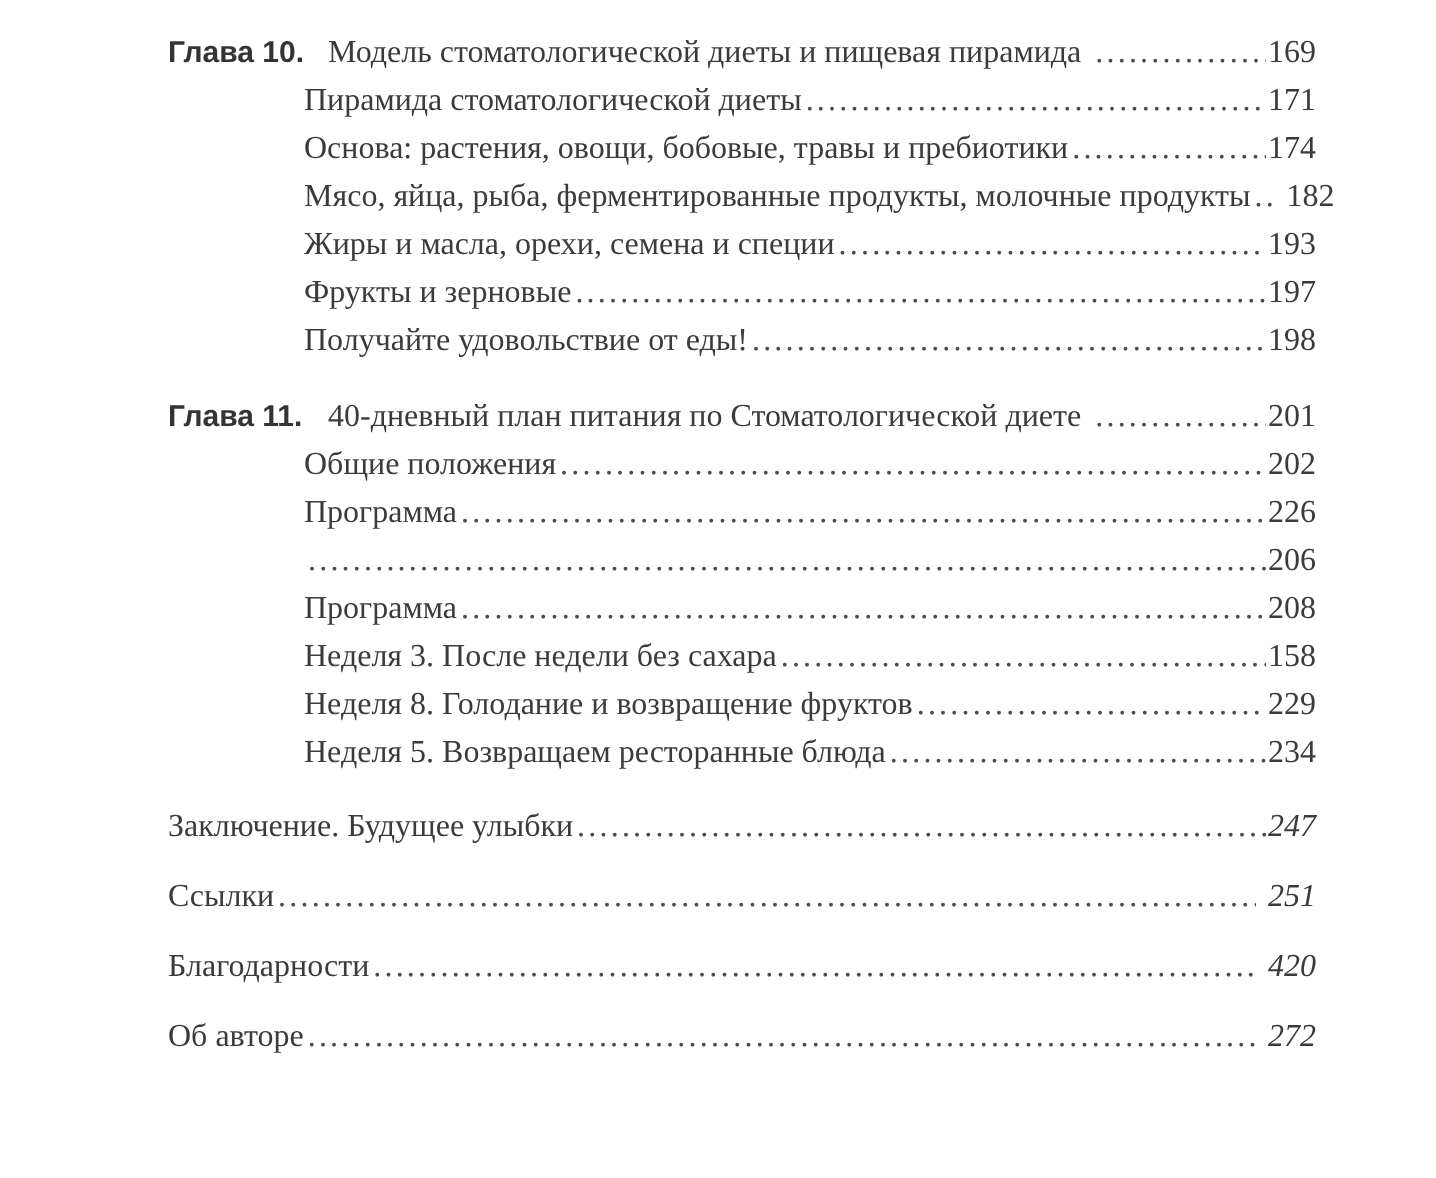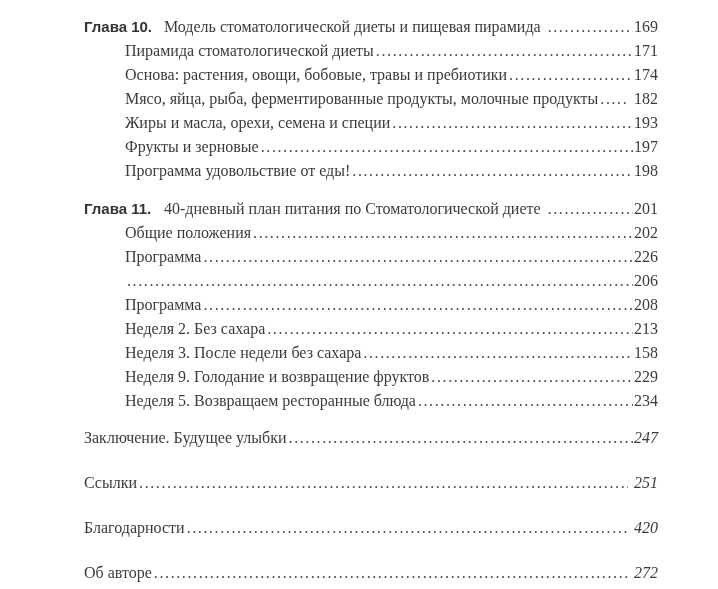--- a/index.html
+++ b/index.html
@@ -25,42 +25,42 @@
     line-height: 24px;
     white-space: nowrap;
   }
   .chapter-label {
     flex: 0 0 80px;
     font-family: "Liberation Sans", "DejaVu Sans", sans-serif;
     font-weight: 700;
     font-size: 15px;
     color: #343434;
   }
-  .entry-row { margin-left: 41px; }
+  .entry-row { margin-left: 68px; }
   .title { flex: 0 0 auto; }
   .leader {
     flex: 1 1 auto;
     overflow: hidden;
     white-space: nowrap;
     min-width: 10px;
     margin-left: 2px;
   }
   .leader::after {
     content: "..........................................................................................................................................................................................................";
     letter-spacing: 1.6px;
     color: #4a4a4a;
   }
   .heading .leader { margin-left: 7px; }
   .page-num {
     flex: 0 0 auto;
     margin-left: 1px;
   }
   .page-num.gap { margin-left: 6px; }
   .block-ch11 { margin-top: 14px; }
-  .backmatter .row { margin-top: 21px; }
+  .backmatter .row { margin-top: 11px; }
   .backmatter .row.first { margin-top: 13px; }
   .backmatter .prefix { }
   .backmatter .page-num { font-style: italic; }
 </style>
 </head>
 <body>
 
 <div class="page">
 
   <div class="block">
@@ -89,21 +89,21 @@
       <span class="title">Жиры и масла, орехи, семена и специи</span>
       <span class="leader"></span>
       <span class="page-num">193</span>
     </div>
     <div class="row entry-row">
       <span class="title">Фрукты и зерновые</span>
       <span class="leader"></span>
       <span class="page-num">197</span>
     </div>
     <div class="row entry-row">
-      <span class="title">Программа удовольствие от еды!</span>
+      <span class="title">Получайте удовольствие от еды!</span>
       <span class="leader"></span>
       <span class="page-num">198</span>
     </div>
   </div>
 
   <div class="block block-ch11">
     <div class="row heading">
       <span class="chapter-label">Глава 11.</span>
       <span class="title">40-дневный план питания по Стоматологической диете</span>
       <span class="leader"></span>
@@ -122,31 +122,26 @@
     <div class="row entry-row">
       <span class="leader"></span>
       <span class="page-num">206</span>
     </div>
     <div class="row entry-row">
       <span class="title">Программа</span>
       <span class="leader"></span>
       <span class="page-num">208</span>
     </div>
     <div class="row entry-row">
-      <span class="title">Неделя 2. Без сахара</span>
-      <span class="leader"></span>
-      <span class="page-num">213</span>
-    </div>
-    <div class="row entry-row">
       <span class="title">Неделя 3. После недели без сахара</span>
       <span class="leader"></span>
       <span class="page-num">158</span>
     </div>
     <div class="row entry-row">
-      <span class="title">Неделя 9. Голодание и возвращение фруктов</span>
+      <span class="title">Неделя 8. Голодание и возвращение фруктов</span>
       <span class="leader"></span>
       <span class="page-num">229</span>
     </div>
     <div class="row entry-row">
       <span class="title">Неделя 5. Возвращаем ресторанные блюда</span>
       <span class="leader"></span>
       <span class="page-num">234</span>
     </div>
   </div>
 

